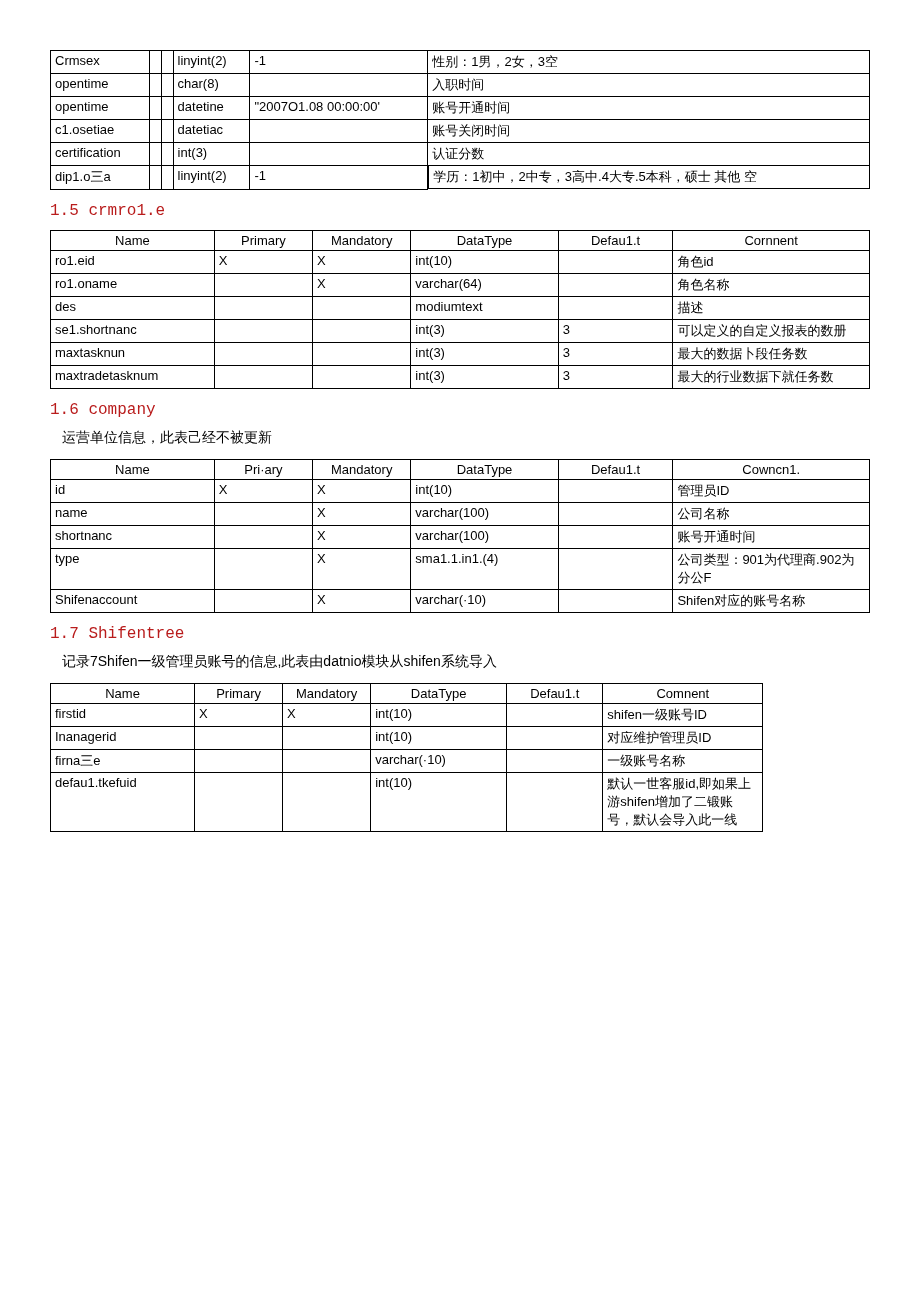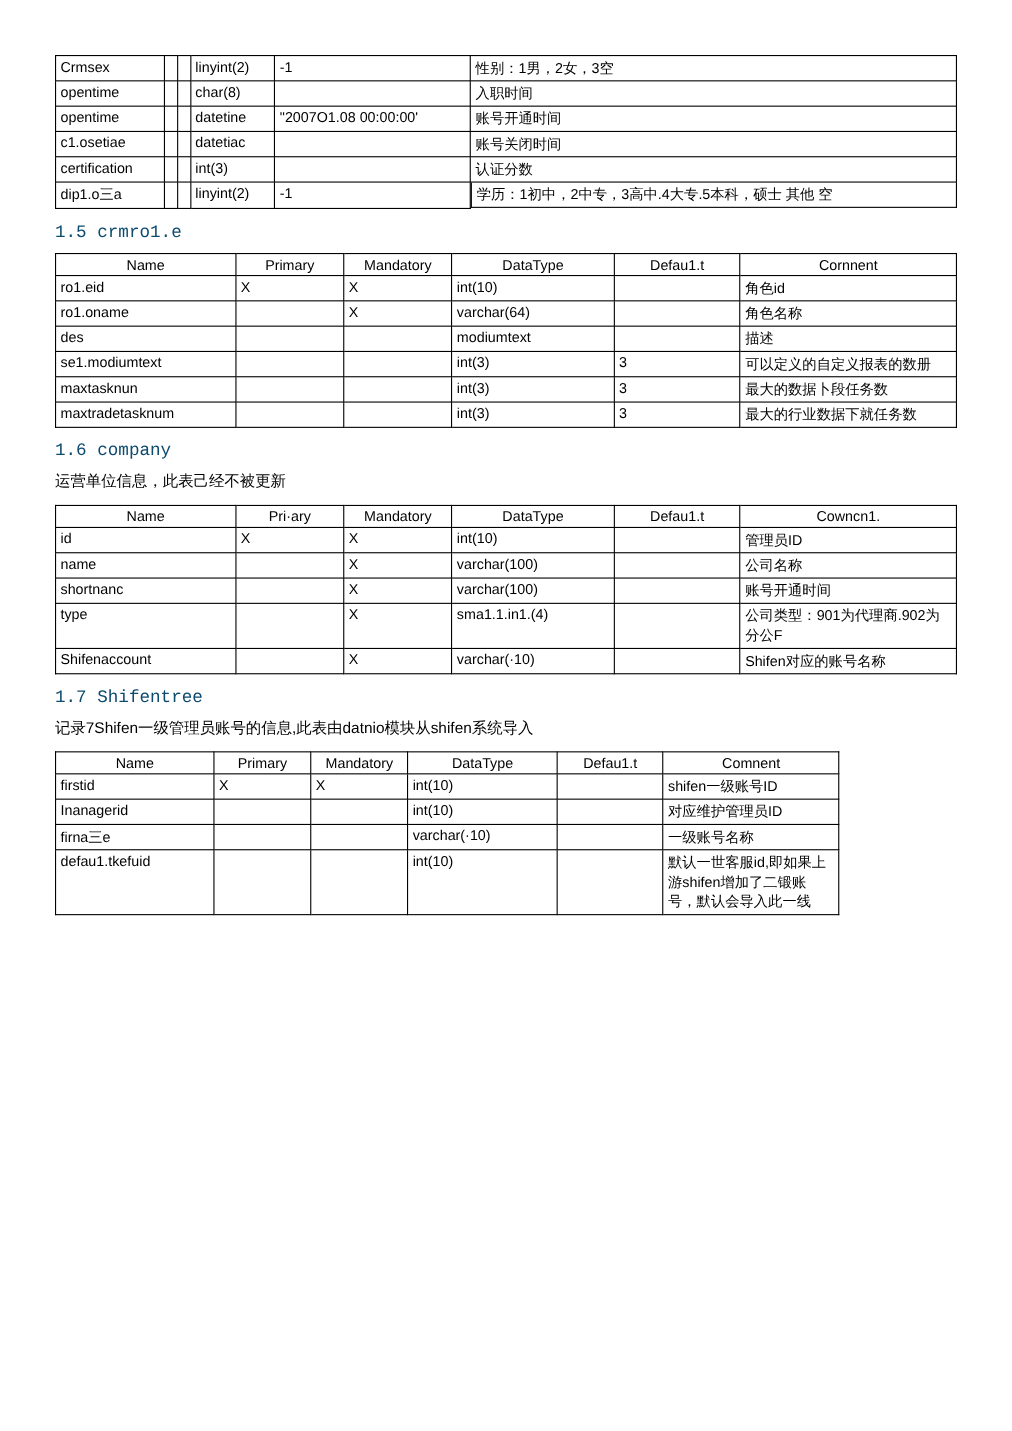--- a/index.html
+++ b/index.html
@@ -7,26 +7,26 @@
       font-family: "SimSun", Arial, sans-serif;
       font-size: 14px;
       color: #000;
       background: #fff;
       padding: 50px;
       width: 920px;
     }
     .section-title {
       font-family: "Courier New", monospace;
       font-size: 16px;
-      color: #0c4a6e;
+      color: #b91c1c;
       margin: 12px 0 10px 0;
     }
     .section-desc {
       font-size: 14px;
-      margin: 8px 0 12px 0;
+      margin: 8px 0 12px 12px;
     }
     table {
       border-collapse: collapse;
       width: 100%;
       margin-bottom: 8px;
     }
     table.narrow {
       width: 87%;
     }
     th, td {
@@ -140,21 +140,21 @@
       </tr>
       <tr>
         <td>des</td>
         <td></td>
         <td></td>
         <td>modiumtext</td>
         <td></td>
         <td>描述</td>
       </tr>
       <tr>
-        <td>se1.modiumtext</td>
+        <td>se1.shortnanc</td>
         <td></td>
         <td></td>
         <td>int(3)</td>
         <td>3</td>
         <td>可以定义的自定义报表的数册</td>
       </tr>
       <tr>
         <td>maxtasknun</td>
         <td></td>
         <td></td>

